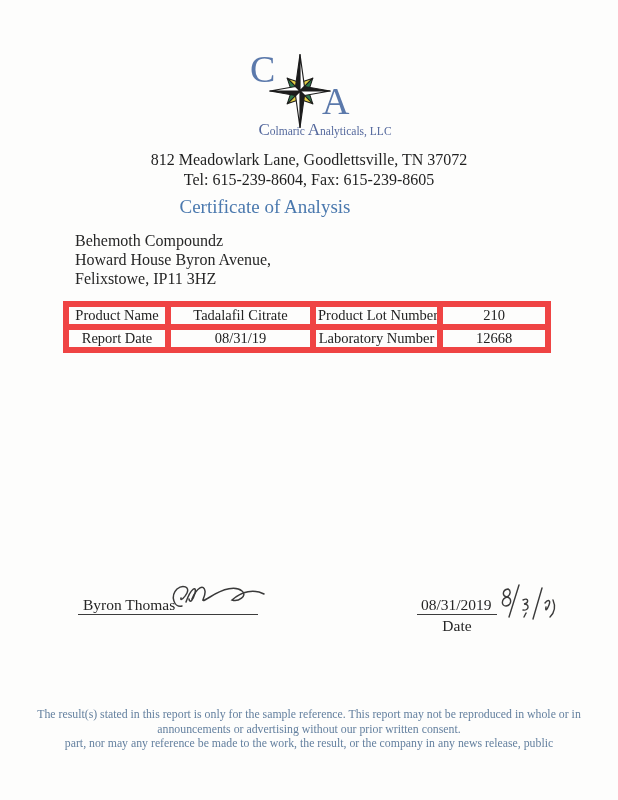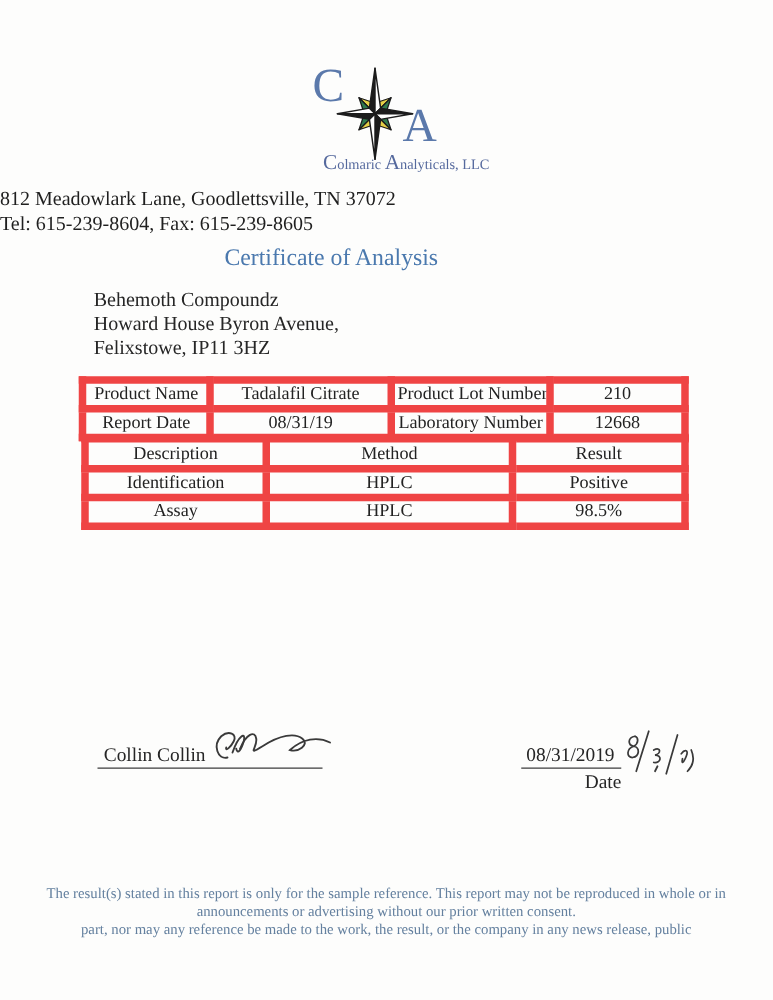--- a/index.html
+++ b/index.html
@@ -19,21 +19,21 @@
   .logo-letter { position:absolute; font-size:38px; color:#5b79ab; font-family:"Liberation Serif", serif; line-height:1; }
   .logo-c { left:10px; top:8px; }
   .logo-a { left:82px; top:40px; }
   .script-name {
     position:absolute; left:-30px; top:78px; width:230px;
     text-align:center; color:#55699d;
     font-size:11.5px; white-space:nowrap;
   }
   .script-name .big { font-size:17px; }
   
-  .address { position:absolute; left:0; top:150px; width:618px; text-align:left;
+  .address { position:absolute; left:0; top:150px; width:618px; text-align:center;
              font-size:16px; line-height:20px; color:#1f1f1f; }
   .doc-title { position:absolute; left:0; top:196px; width:530px; text-align:center;
                font-size:19px; color:#4b79ae; }
   
   .recipient { position:absolute; left:75px; top:231px; font-size:16px; line-height:19px; }
   
   table { border-collapse:collapse; table-layout:fixed; position:absolute;
           font-size:14.5px; color:#222; }
   td, th { border:6px solid #ef4444; text-align:center; font-weight:normal;
            padding:0 2px; overflow:hidden; white-space:nowrap; }
@@ -42,21 +42,21 @@
   .results-table { left:65px; top:348px; width:480px; }
   .results-table .hdr td { height:24px; }
   .results-table .row td { height:16px; }
   
   .sig-name { position:absolute; left:83px; top:596px; font-size:15.5px; }
   .sig-line { position:absolute; left:78px; top:614px; width:180px; border-bottom:1.5px solid #3c3c3c; }
   .sig-title { position:absolute; left:80px; top:618px; font-size:15.5px; }
   .sig-scribble { position:absolute; left:168px; top:582px; width:100px; height:35px; }
   .date-typed { position:absolute; left:421px; top:596px; font-size:15.5px; }
   .date-line { position:absolute; left:417px; top:614px; width:80px; border-bottom:1.2px solid #3c3c3c; }
-  .date-label { position:absolute; left:417px; top:617px; width:80px; text-align:right; font-size:15.5px; }
+  .date-label { position:absolute; left:417px; top:617px; width:80px; text-align:center; font-size:15.5px; }
   .date-hand { position:absolute; left:498px; top:582px; width:62px; height:38px; }
   
   .footer { position:absolute; left:0; top:707px; width:618px; text-align:center;
             font-size:11.8px; line-height:14.6px; color:#64809f; }
 </style>
 </head>
 <body>
 
 <div class="page">
 
@@ -132,46 +132,22 @@
     </tr>
     <tr>
       <td>Report Date</td>
       <td>08/31/19</td>
       <td>Laboratory Number</td>
       <td>12668</td>
     </tr>
   </tbody>
     </table>
 
-  <table class="results-table">
-    <colgroup>
-        <col style="width:145px">
-        <col style="width:197px">
-        <col style="width:138px">
-      </colgroup>
-    <tbody>
-        <tr class="hdr">
-      <td>Description</td>
-      <td>Method</td>
-      <td>Result</td>
-    </tr>
-    <tr class="row">
-      <td>Identification</td>
-      <td>HPLC</td>
-      <td>Positive</td>
-    </tr>
-    <tr class="row">
-      <td>Assay</td>
-      <td>HPLC</td>
-      <td>98.5%</td>
-    </tr>
-  </tbody>
-    </table>
 
-  <div class="sig-name">Collin Collin</div>
+  <div class="sig-name">Byron Thomas</div>
   <svg class="sig-scribble" viewBox="0 0 100 35" aria-hidden="true">
     <g fill="none" stroke="#3a3a3a" stroke-width="1.5" stroke-linecap="round">
       <path d="M14,24 C6,26 2,14 9,7 C15,2 22,5 19,11 C17,15 12,20 13,16"></path>
       <path d="M18,20 C23,6 29,3 27,11 C25,18 22,22 21,17"></path>
       <path d="M24,17 C29,5 36,2 37,9 C38,16 29,23 42,15 C56,6 68,4 74,9 C80,14 70,20 64,18 C74,9 86,7 96,12"></path>
     </g>
   </svg>
   <div class="sig-line"></div>
 
   <div class="date-typed">08/31/2019</div>

